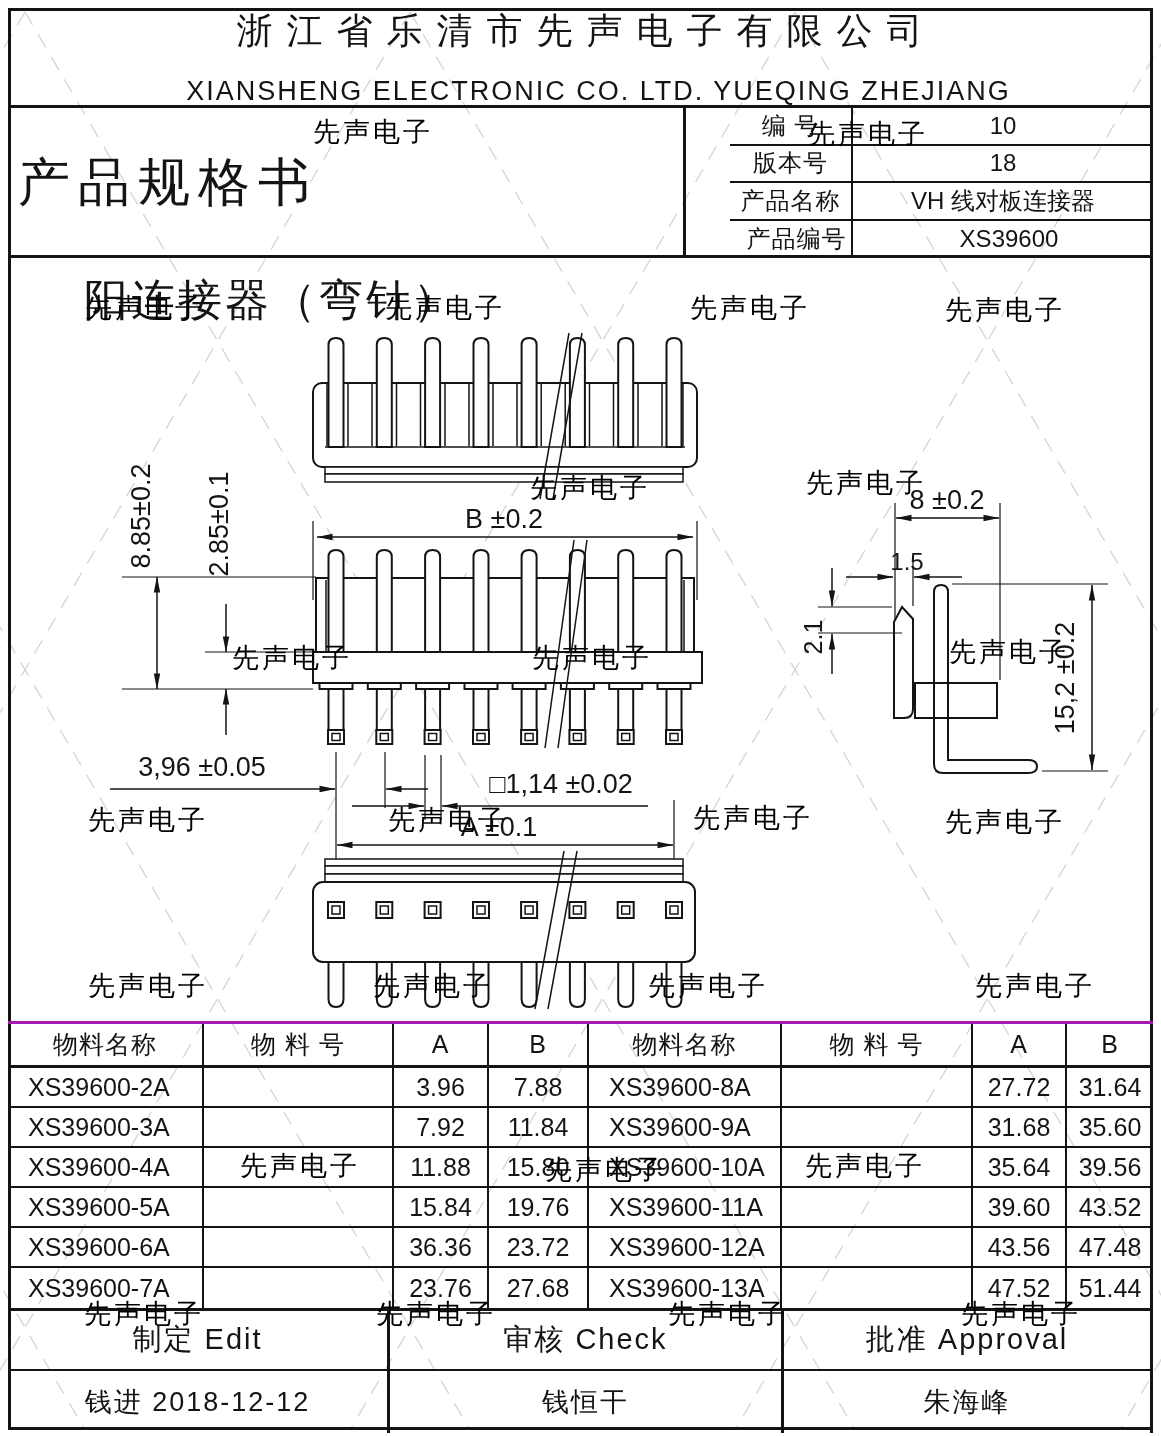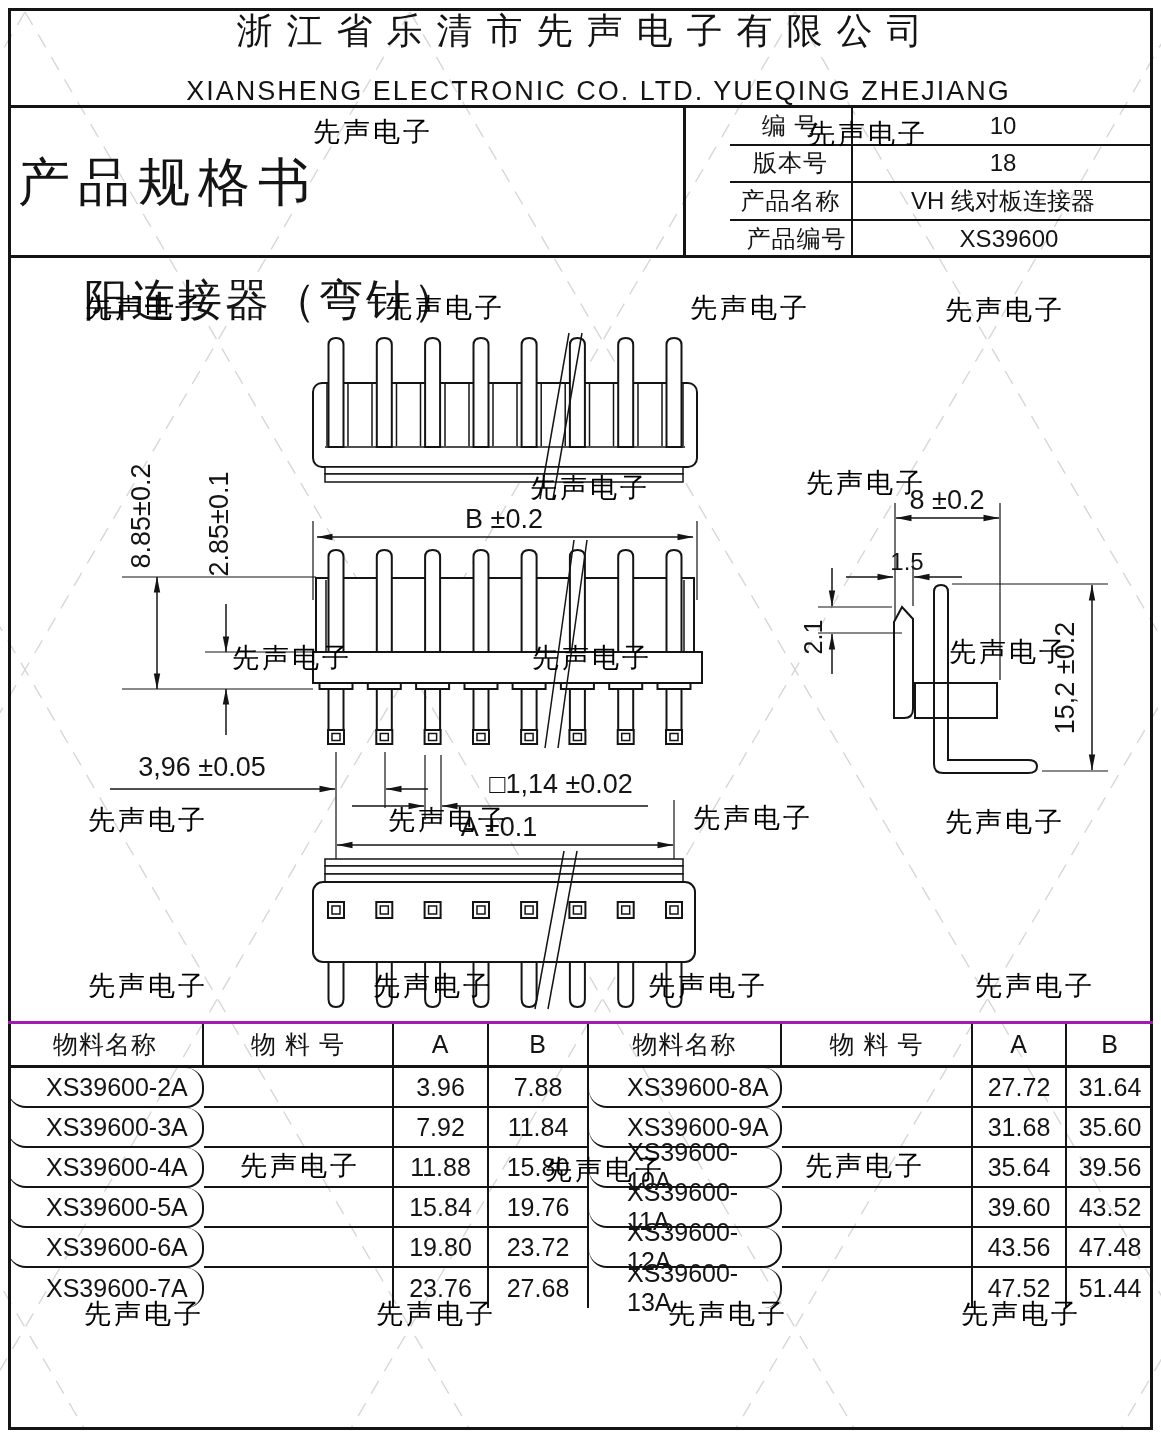--- a/index.html
+++ b/index.html
@@ -29,21 +29,21 @@
   .info-label{border-right:2px solid #141414;letter-spacing:1px;}
   .info-row-last{border-bottom:none;padding-left:12px;}
   .section-title{left:84px;top:271px;font-size:44px;letter-spacing:3px;z-index:3;position:absolute;}
   
   .parts-table{left:8px;top:1021px;width:1145px;height:287px;border-top:3px solid #a21caf;
       display:grid;grid-template-columns:196px 190px 95px 100px 193px 191px 94px 86px;
       grid-template-rows:44px repeat(6,40px);}
   .pt-cell{box-sizing:border-box;display:flex;align-items:center;justify-content:center;
       font-size:25px;border-right:2px solid #141414;border-bottom:2px solid #141414;}
   .pt-head{font-size:25px;letter-spacing:1px;border-bottom:3px solid #141414;}
-  .pt-name{justify-content:flex-start;padding-left:38px;border-radius:18px;}
+  .pt-name{justify-content:flex-start;padding-left:20px;}
   .col-last{border-right:none;}
   .row-last{border-bottom:none;}
   
   .footer-table{left:8px;top:1308px;width:1145px;height:122px;border-top:3px solid #141414;
       display:grid;grid-template-columns:382px 394px 369px;grid-template-rows:60px 62px;}
   .ft-cell{box-sizing:border-box;display:flex;align-items:center;justify-content:center;
       font-size:29px;letter-spacing:2px;border-right:3px solid #141414;border-bottom:2px solid #141414;}
   .ft-val{font-size:27px;border-bottom:none;}
   
   svg text{font-family:"Liberation Sans",sans-serif;fill:#141414;}
@@ -388,30 +388,38 @@
       <div class="pt-cell pt-name">XS39600-5A</div>
       <div class="pt-cell "></div>
       <div class="pt-cell ">15.84</div>
       <div class="pt-cell ">19.76</div>
       <div class="pt-cell pt-name">XS39600-11A</div>
       <div class="pt-cell "></div>
       <div class="pt-cell ">39.60</div>
       <div class="pt-cell col-last">43.52</div>
       <div class="pt-cell pt-name">XS39600-6A</div>
       <div class="pt-cell "></div>
-      <div class="pt-cell ">19.80</div>
+      <div class="pt-cell ">36.36</div>
       <div class="pt-cell ">23.72</div>
       <div class="pt-cell pt-name">XS39600-12A</div>
       <div class="pt-cell "></div>
       <div class="pt-cell ">43.56</div>
       <div class="pt-cell col-last">47.48</div>
       <div class="pt-cell pt-name row-last">XS39600-7A</div>
       <div class="pt-cell  row-last"></div>
       <div class="pt-cell  row-last">23.76</div>
       <div class="pt-cell  row-last">27.68</div>
       <div class="pt-cell pt-name row-last">XS39600-13A</div>
       <div class="pt-cell  row-last"></div>
       <div class="pt-cell  row-last">47.52</div>
       <div class="pt-cell col-last row-last">51.44</div>
     </div>
 
+  <div class="hl footer-table">
+    <div class="ft-cell">制定  Edit</div>
+    <div class="ft-cell">审核  Check</div>
+    <div class="ft-cell col-last">批准  Approval</div>
+    <div class="ft-cell ft-val">钱进  2018-12-12</div>
+    <div class="ft-cell ft-val">钱恒干</div>
+    <div class="ft-cell ft-val col-last">朱海峰</div>
+  </div>
 
 </div>
 
 </body></html>

